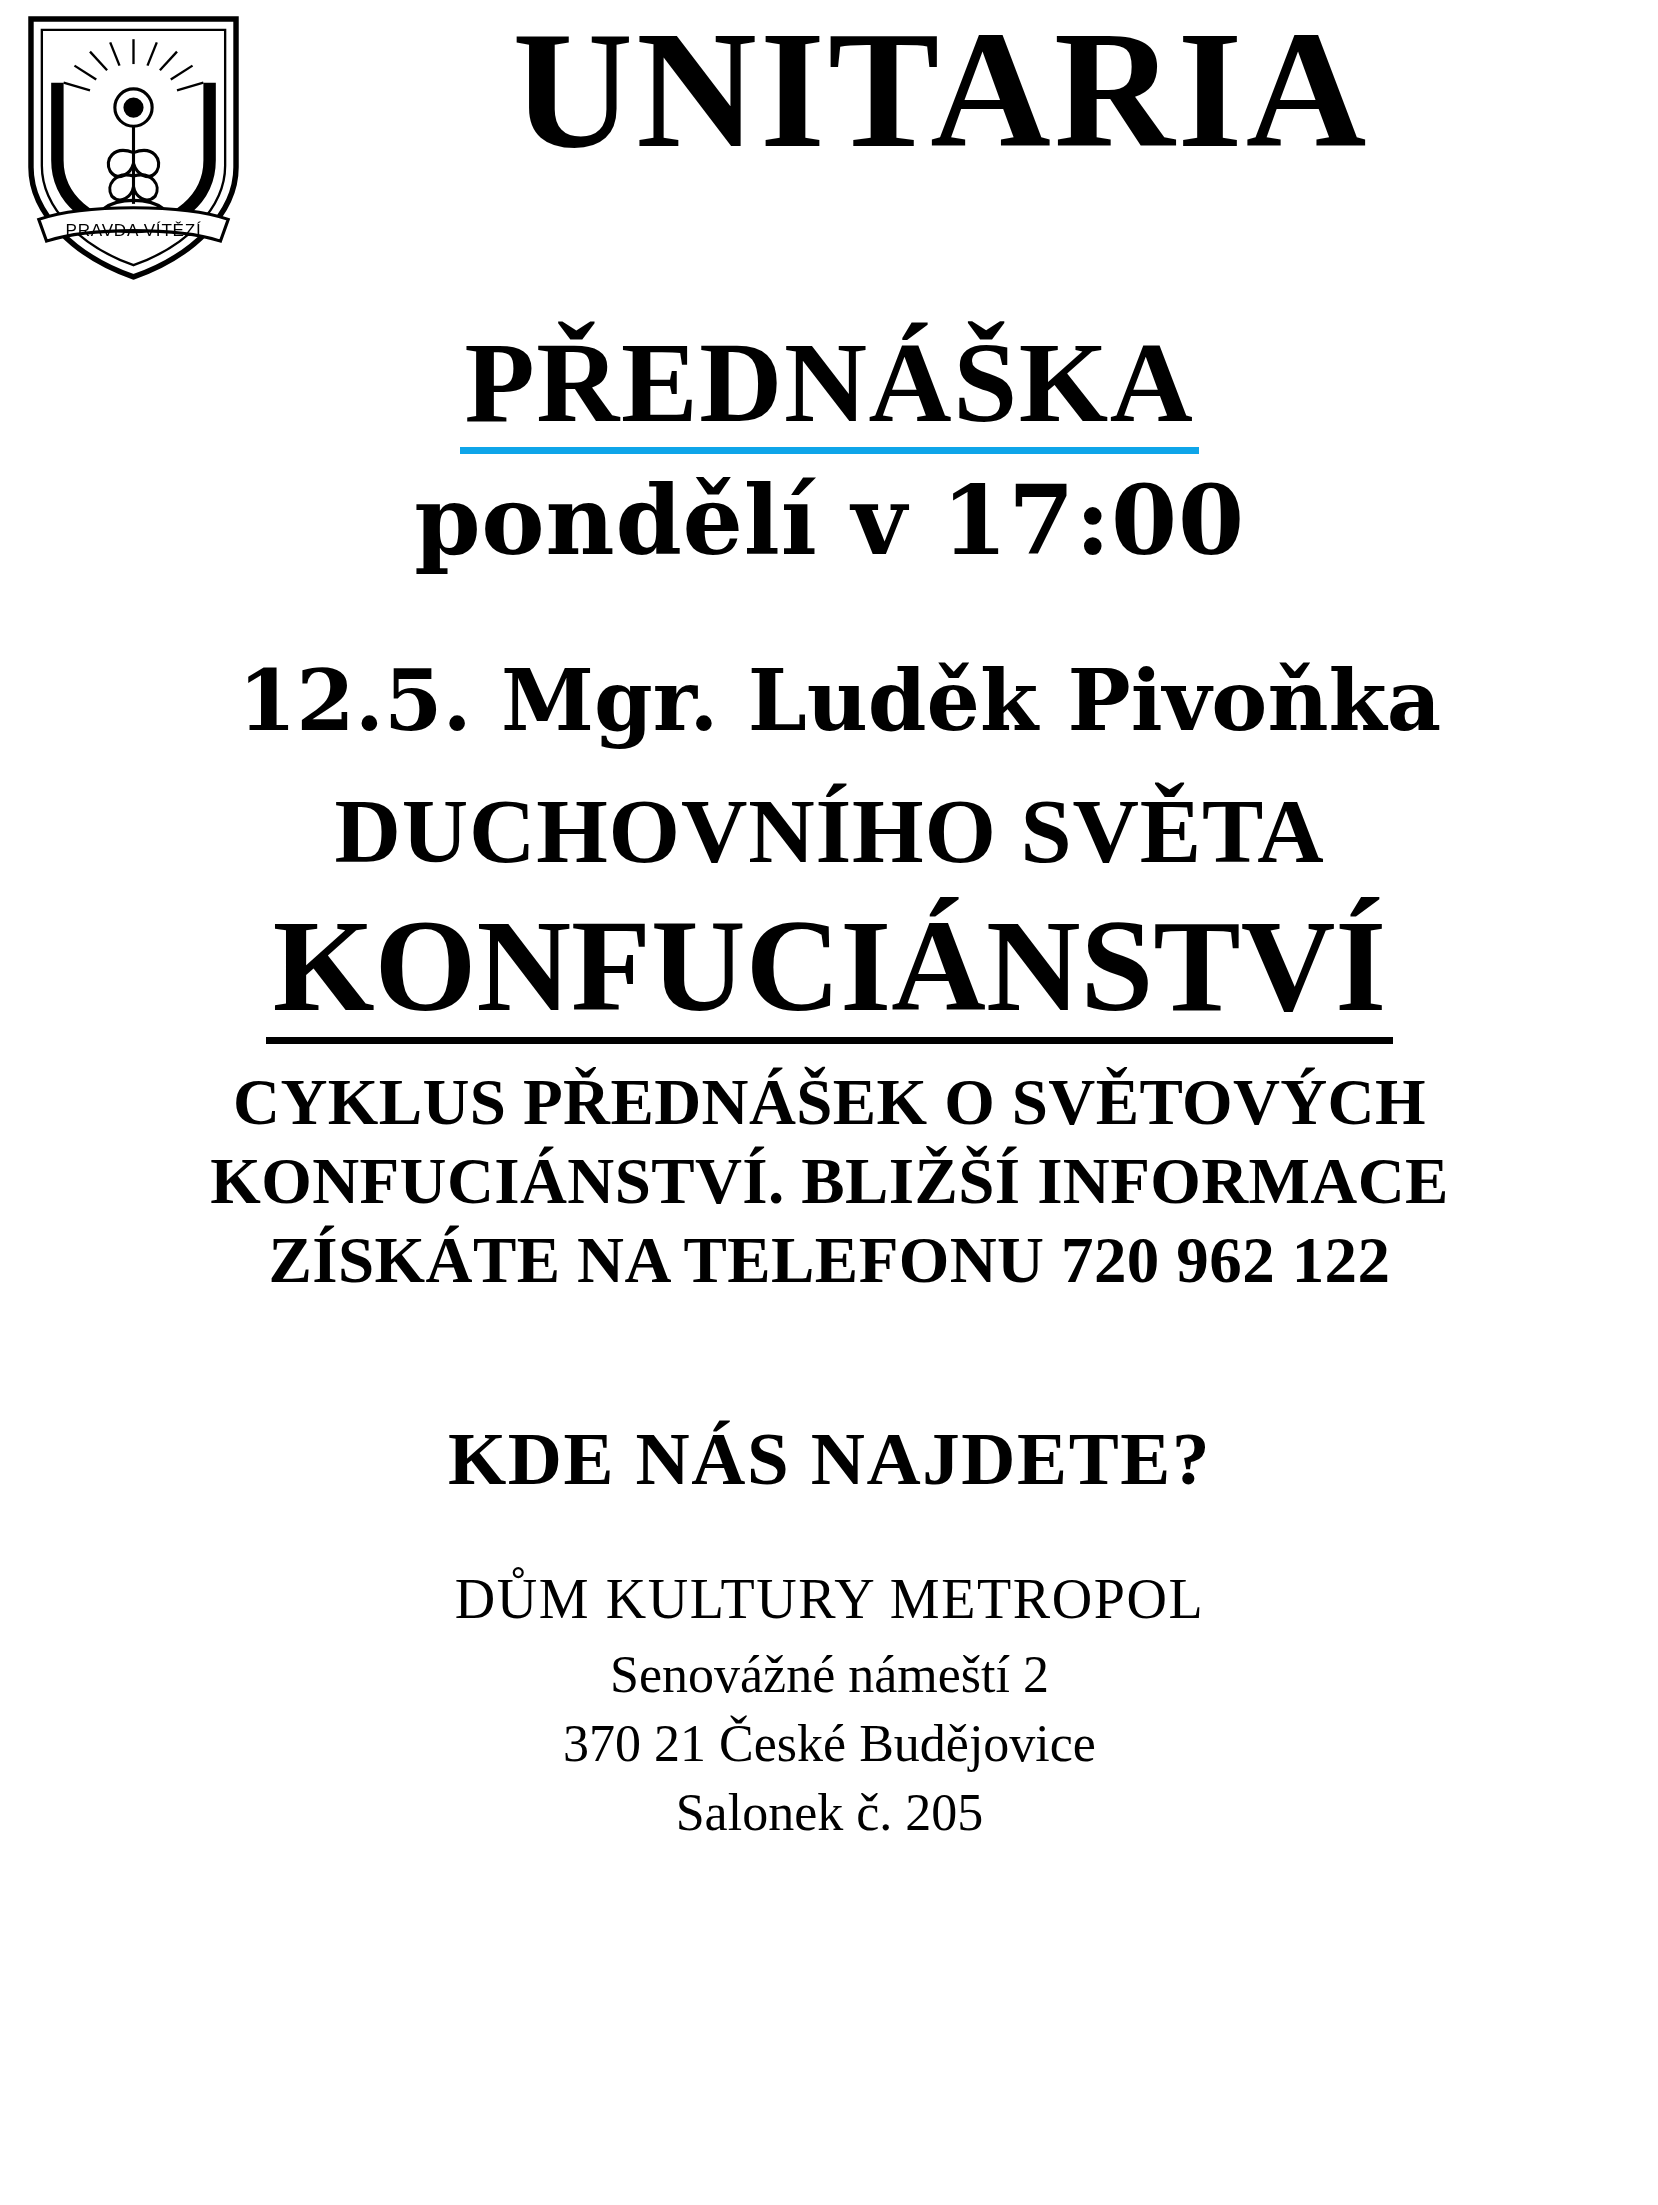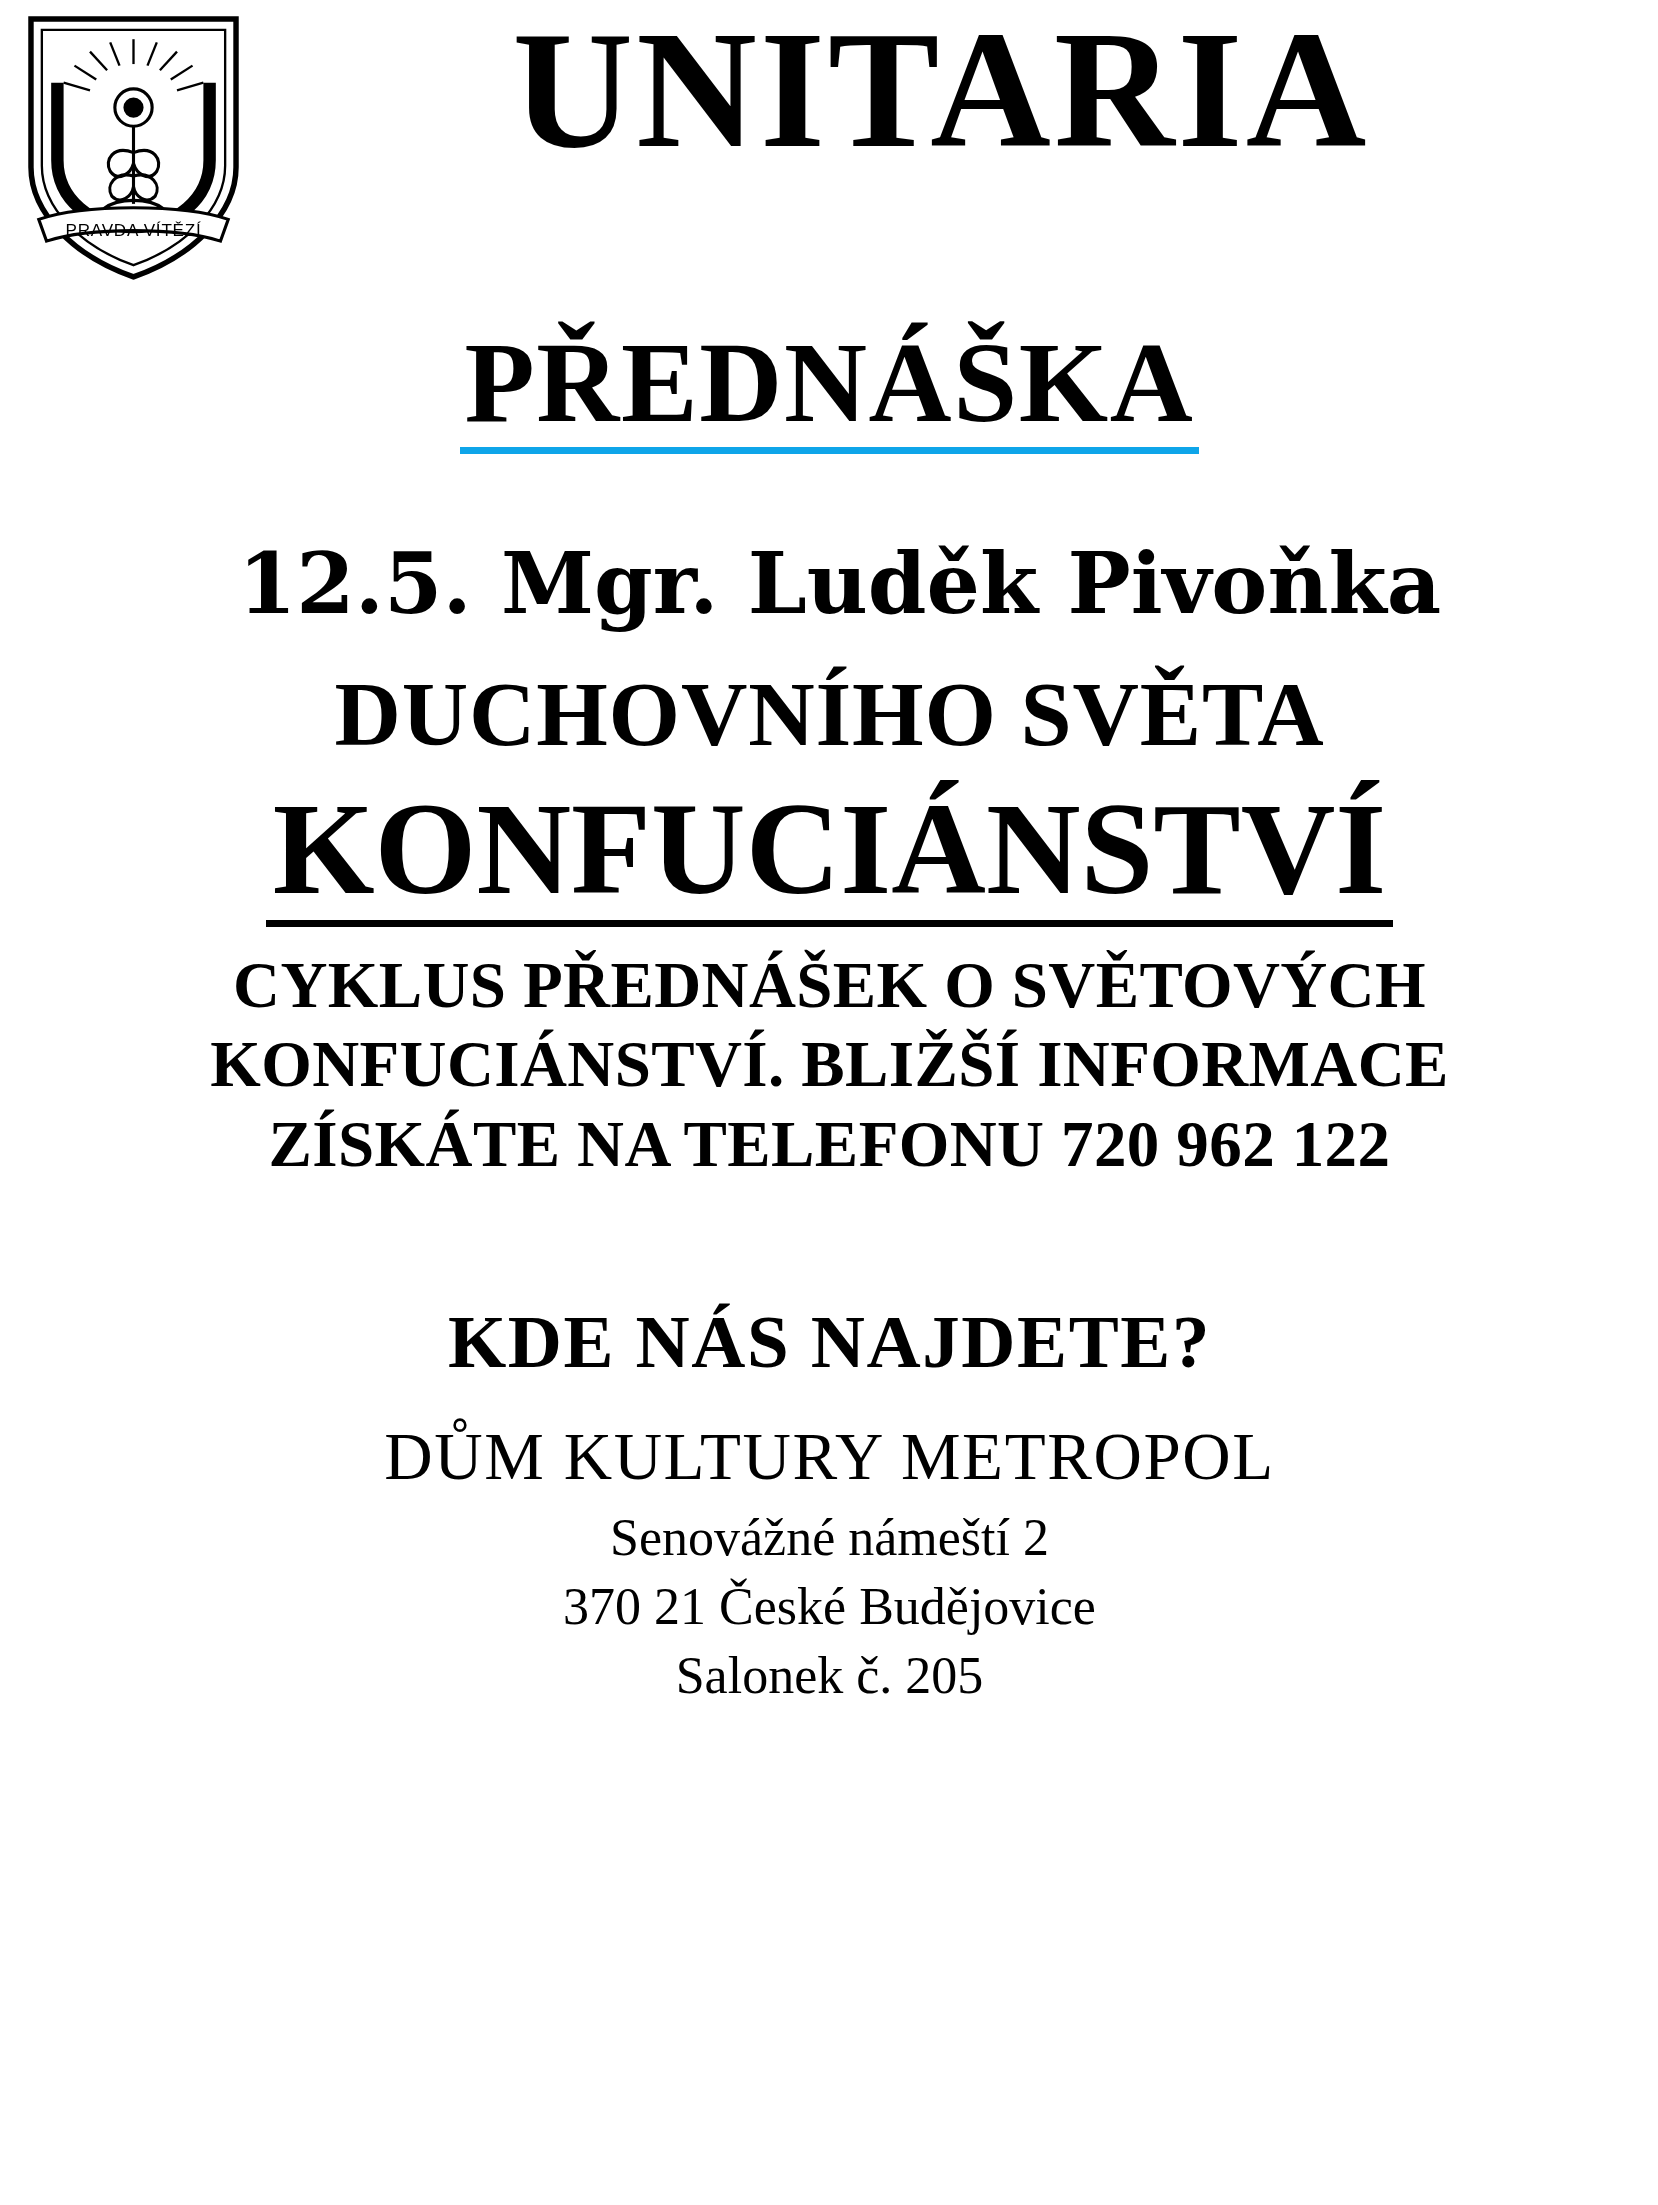--- a/index.html
+++ b/index.html
@@ -111,22 +111,22 @@
 
   .where-q {
     margin-top: 117px;
     font-weight: bold;
     font-size: 75px;
     line-height: 1.1;
     letter-spacing: 1.6px;
   }
 
   .venue-name {
-    margin-top: 38px;
-    font-size: 67px;
+    margin-top: 70px;
+    font-size: 56px;
     line-height: 1.05;
     letter-spacing: 1.6px;
   }
   .venue-line {
     margin-top: 11px;
     font-size: 52px;
     line-height: 1.12;
   }
   .venue-line.first { margin-top: 17px; }
 </style>
@@ -174,20 +174,21 @@
     </div>
 
     <div class="org-title">UNITARIA</div>
   </div>
 
   <div class="block-center">
     <div>
       <span class="lecture-label">PŘEDNÁŠKA</span>
     </div>
 
+    <div class="lecture-time">pondělí v 17:00</div>
 
     <div class="speaker">12.5. Mgr. Luděk Pivoňka</div>
 
     <div class="topic-intro">
       <div>DUCHOVNÍHO SVĚTA</div>
     </div>
 
     <div>
       <span class="topic-main">KONFUCIÁNSTVÍ</span>
     </div>

